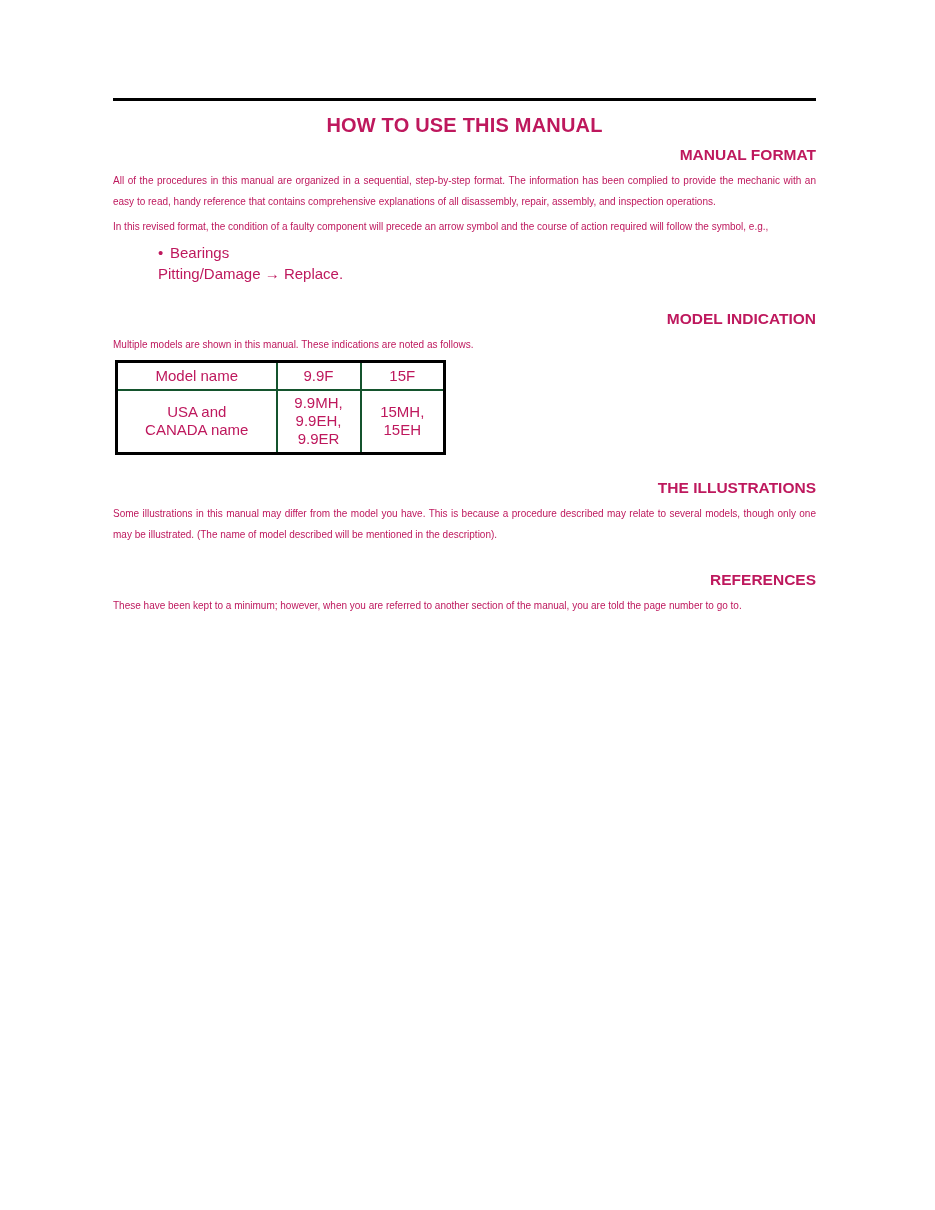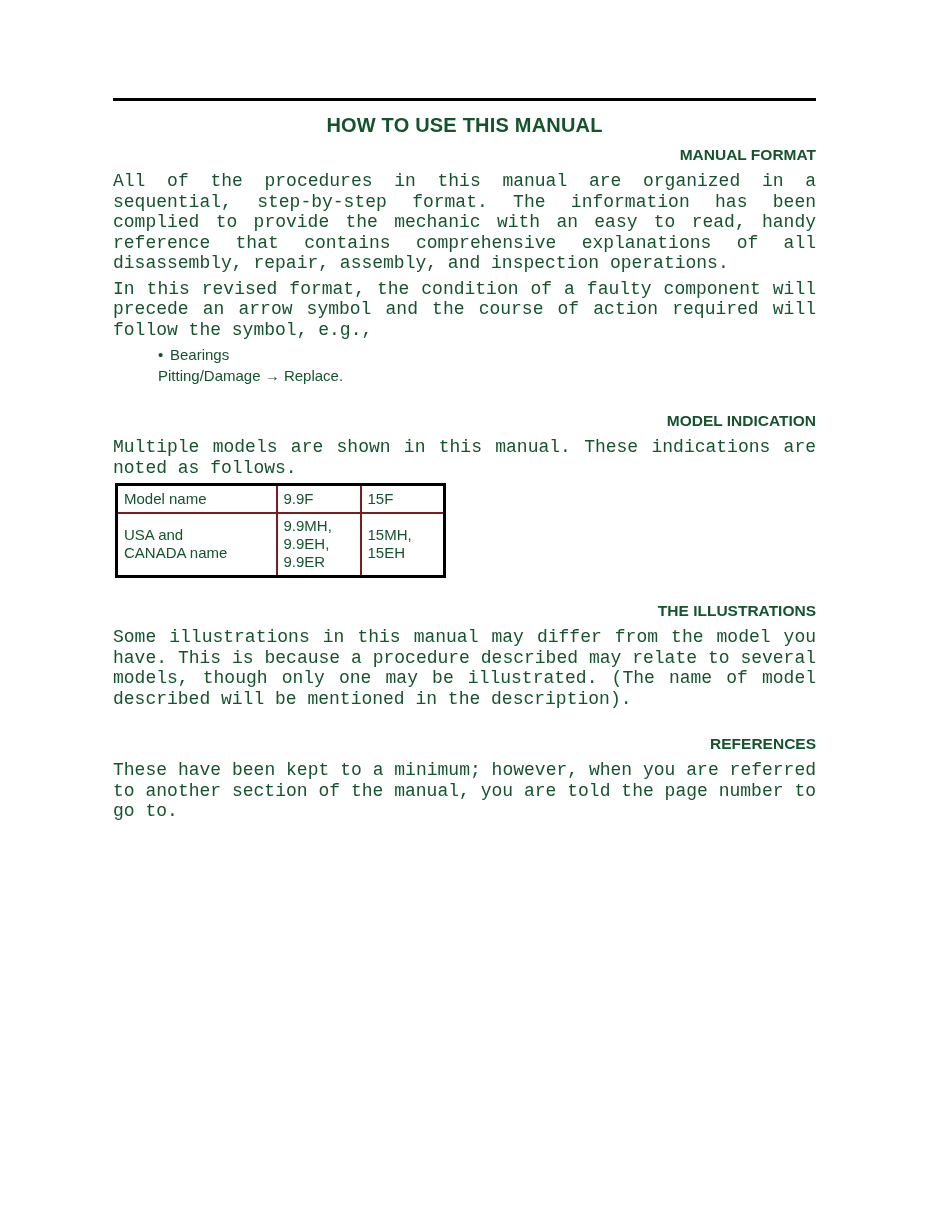--- a/index.html
+++ b/index.html
@@ -5,21 +5,21 @@
   * { box-sizing: border-box; }
   html, body { margin: 0; padding: 0; }
   body { background: #ffffff; }
 
   .page {
     position: relative;
     width: 935px;
     height: 868px;
     background: #ffffff;
     font-family: "Liberation Sans", sans-serif;
-    color: #14532d;
+    color: #be185d;
     overflow: hidden;
   }
 
   .content {
     position: absolute;
     left: 113px;
     top: 98px;
     width: 703px;
   }
 
@@ -43,25 +43,24 @@
     font-size: 15.5px;
     font-weight: bold;
     margin: 0 0 7px 0;
     text-align: right;
   }
 
   .sect { margin: 0 0 26px 0; }
   .sect-tight { margin: 0 0 24px 0; }
 
   p.body {
-    font-size: 18px;
+    font-size: 10px;
     line-height: 20.5px;
     text-align: justify;
     margin: 0 0 5px 0;
-    font-family: Liberation Mono, monospace;
   }
   p.body.last { margin-bottom: 0; }
   p.body.gap-top { margin-top: 14px; }
 
   .bullet-block {
     margin: 2px 0 12px 45px;
     font-size: 15px;
     line-height: 20px;
   }
   .bullet-line { display: flex; }
@@ -70,26 +69,26 @@
     margin-top: 1px;
   }
 
   table.model-table {
     border-collapse: collapse;
     border: 3px solid #000;
     margin: 5px 0 0 2px;
     table-layout: fixed;
   }
   table.model-table td {
-    border: 2px solid #7f1d1d;
-    text-align: left;
+    border: 2px solid #14532d;
+    text-align: center;
     vertical-align: middle;
     font-size: 15px;
     line-height: 18px;
-    padding: 3px 6px;
+    padding: 3px 12px;
     white-space: pre-line;
   }
   .col-label { width: 160px; }
   .col-a { width: 84px; }
   .col-b { width: 84px; }
   tr.row-head td { height: 28px; }
   tr.row-mid td { height: 64px; }
   tr.row-foot td { height: 29px; }
 </style>
 </head>

